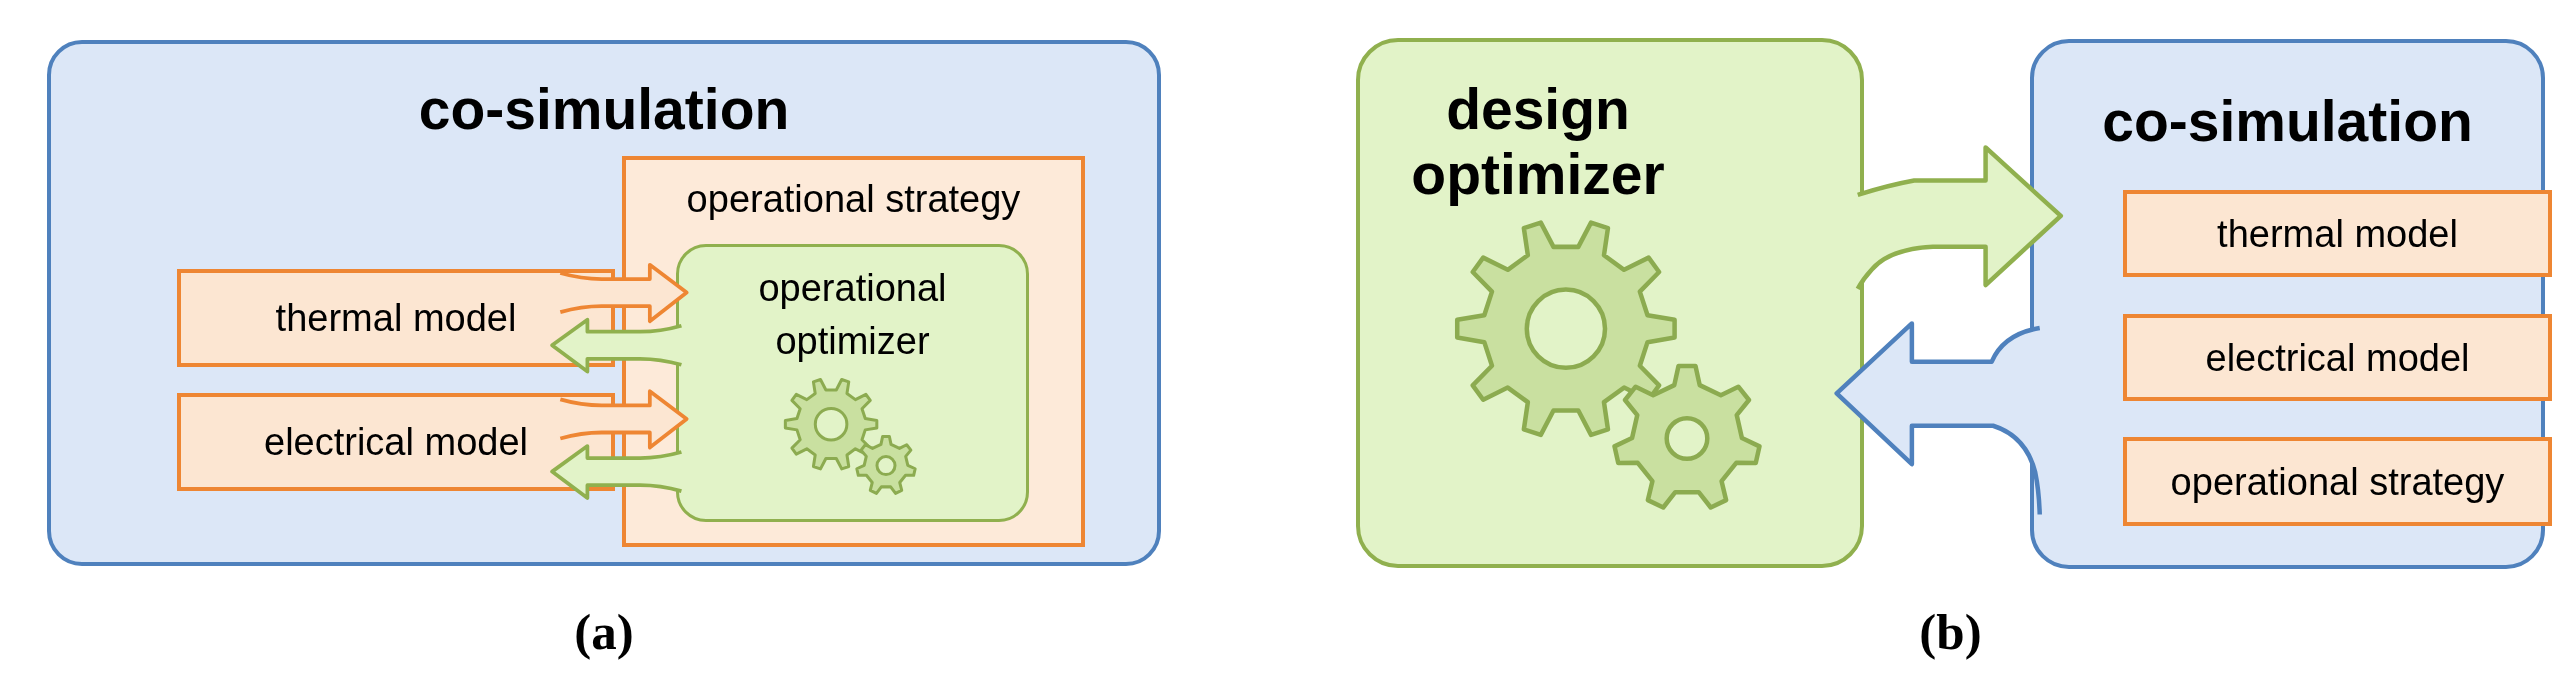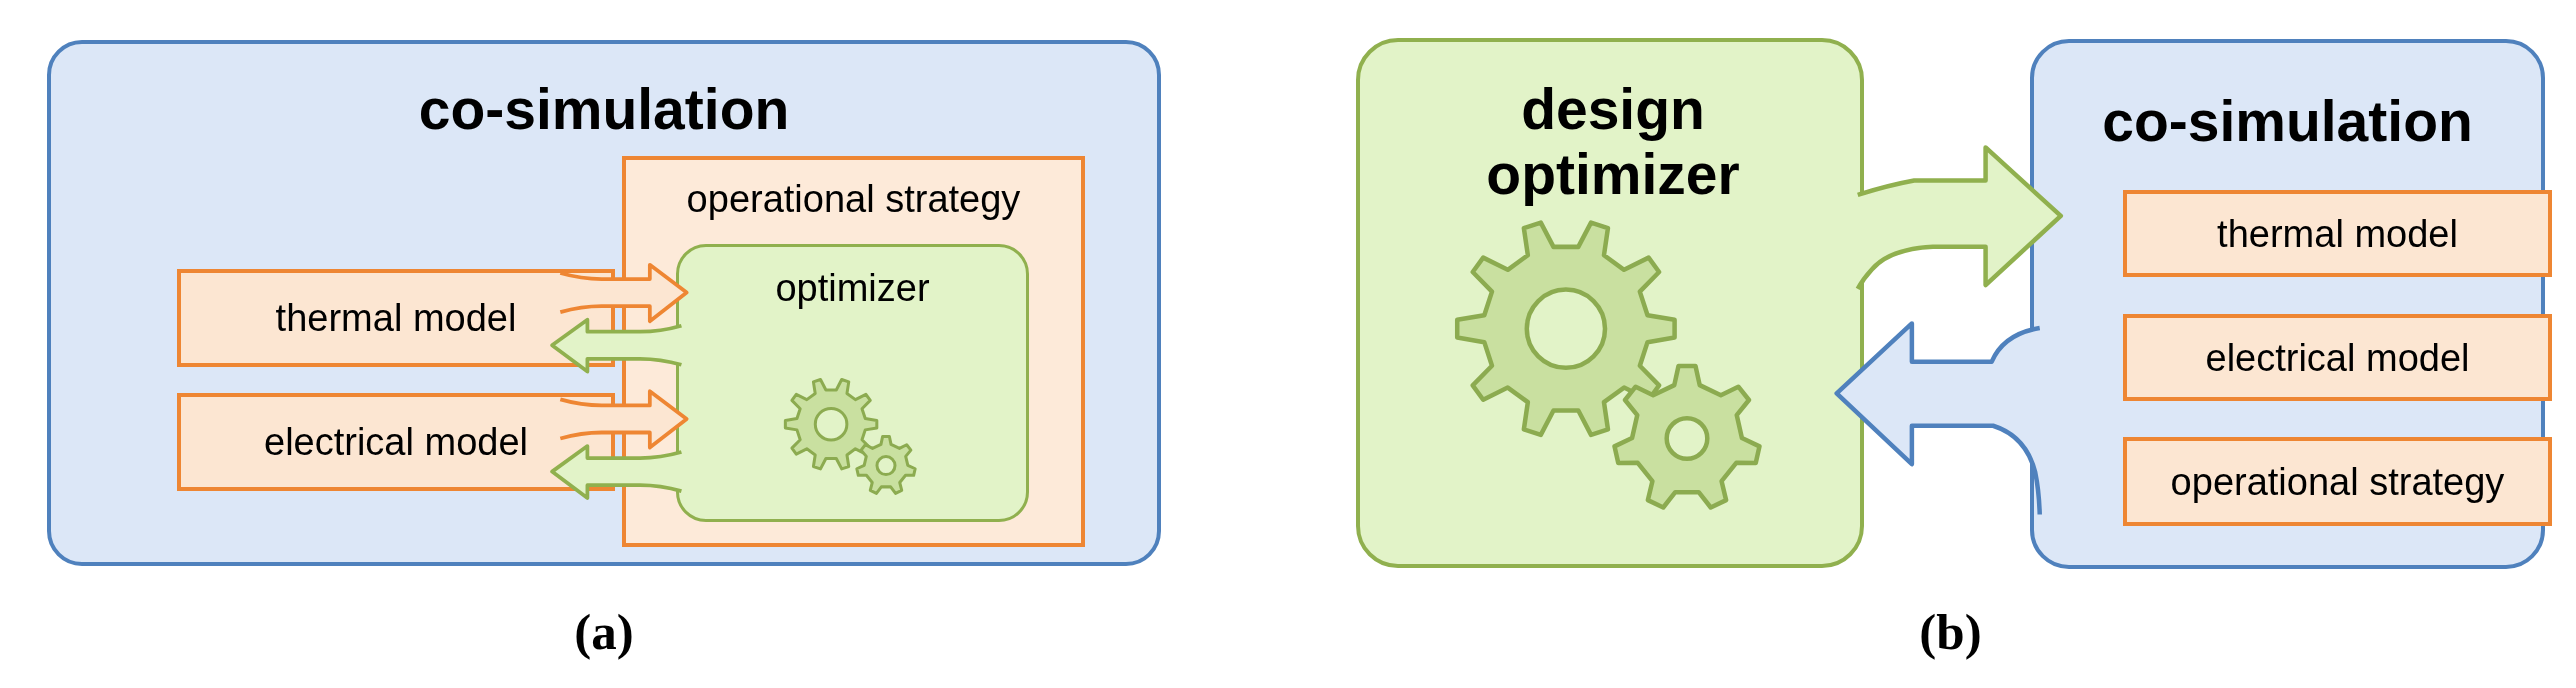--- a/index.html
+++ b/index.html
@@ -35,34 +35,35 @@
 
   <div class="box bluebox" style="left:47px;top:40px;width:1114px;height:526px;"></div>
 
   <div class="title" style="left:47px;top:83px;width:1114px;">co-simulation</div>
 
   <div class="box orangebox" style="left:622px;top:156px;width:463px;height:391px;background:var(--orange_fill_light);"></div>
   <div class="label" style="position:absolute;left:622px;top:177px;width:463px;">operational strategy</div>
 
   <div class="box greenbox" style="left:676px;top:244px;width:353px;height:278px;border-width:3.8px;"></div>
   <div class="label" style="position:absolute;left:676px;top:262px;width:353px;line-height:53px;">
+    <div>operational</div>
     <div>optimizer</div>
   </div>
 
   <div class="box orangebox flexc" style="left:129px;top:269px;width:438px;height:98px;">
     <span class="label">thermal model</span>
   </div>
   <div class="box orangebox flexc" style="left:129px;top:393px;width:438px;height:98px;">
     <span class="label">electrical model</span>
   </div>
 
   <div class="caption" style="left:47px;top:603px;width:1114px;">(a)</div>
 
   <div class="box greenbox" style="left:1356px;top:38px;width:508px;height:530px;border-radius:42px;"></div>
-  <div class="title" style="left:1359px;top:77px;width:508px;line-height:65px;">
+  <div class="title" style="left:1284px;top:77px;width:508px;line-height:65px;">
     <div>design</div>
     <div>optimizer</div>
   </div>
 
   <div class="box bluebox" style="left:2030px;top:39px;width:515px;height:530px;border-radius:39px;"></div>
   <div class="title" style="left:2030px;top:95px;width:515px;">co-simulation</div>
 
   <div class="box orangebox flexc" style="left:2075px;top:190px;width:429px;height:87px;">
     <span class="label">thermal model</span>
   </div>

